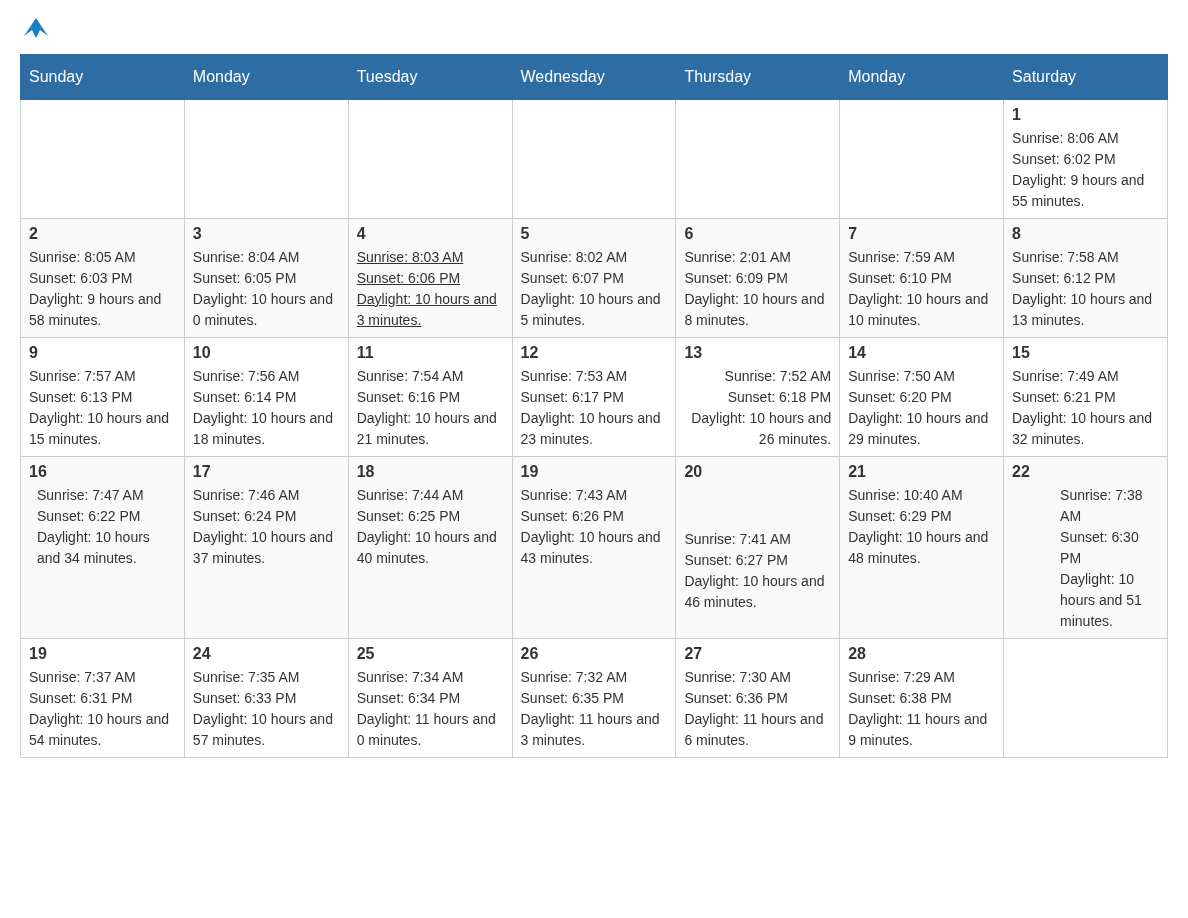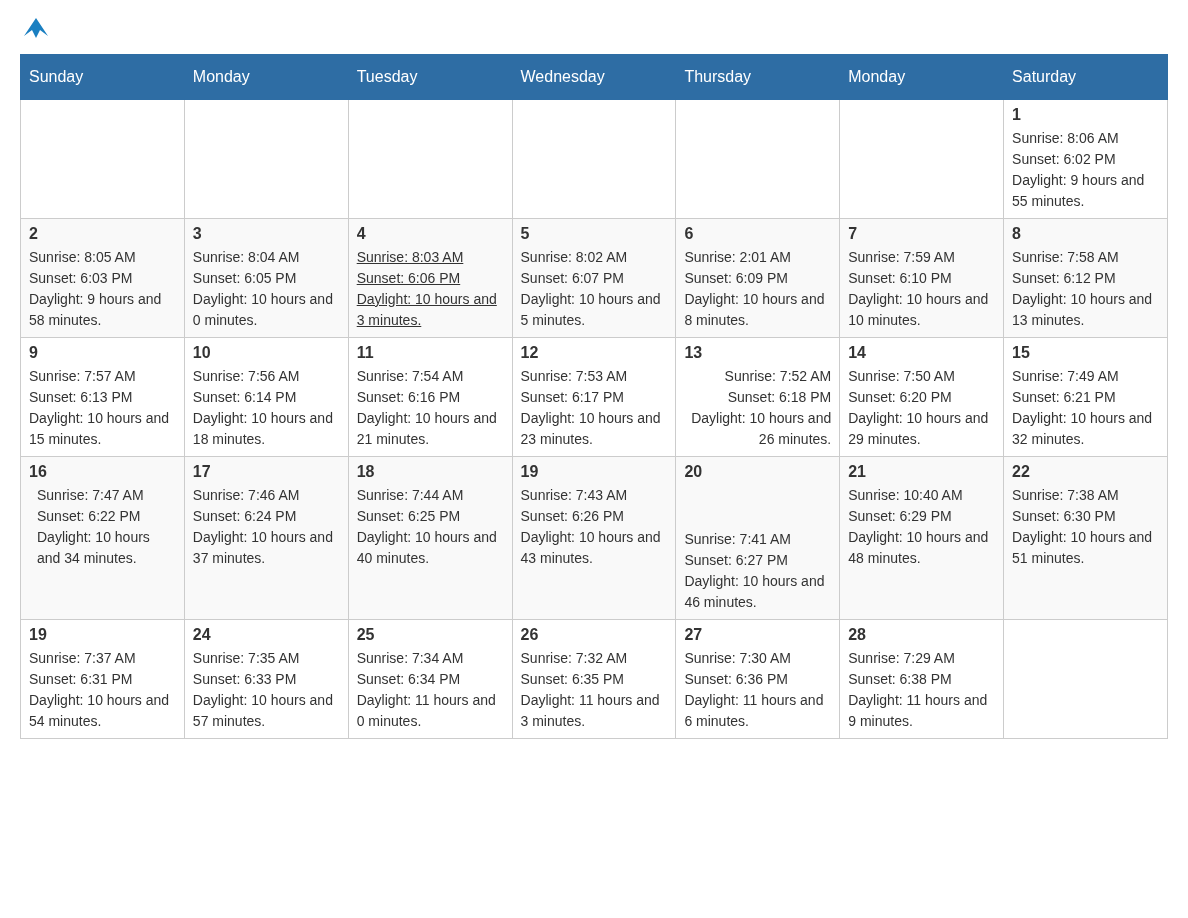--- a/index.html
+++ b/index.html
@@ -250,21 +250,21 @@
 Daylight: 10 hours and 46 minutes.</div>
         </td>
         <td>
           <span class="day-number">21</span>
           <div class="day-info" style="white-space: pre-line;">Sunrise: 10:40 AM
 Sunset: 6:29 PM
 Daylight: 10 hours and 48 minutes.</div>
         </td>
         <td>
           <span class="day-number">22</span>
-          <div class="day-info" style="white-space: pre-line;">Sunrise: 7:38 AM
+          <div class="day-info" style="white-space: pre-line; margin-left: 48px;">Sunrise: 7:38 AM
 Sunset: 6:30 PM
 Daylight: 10 hours and 51 minutes.</div>
         </td>
       </tr>
       <tr>
         <td>
           <span class="day-number">19</span>
           <div class="day-info" style="white-space: pre-line;">Sunrise: 7:37 AM
 Sunset: 6:31 PM
 Daylight: 10 hours and 54 minutes.</div>

